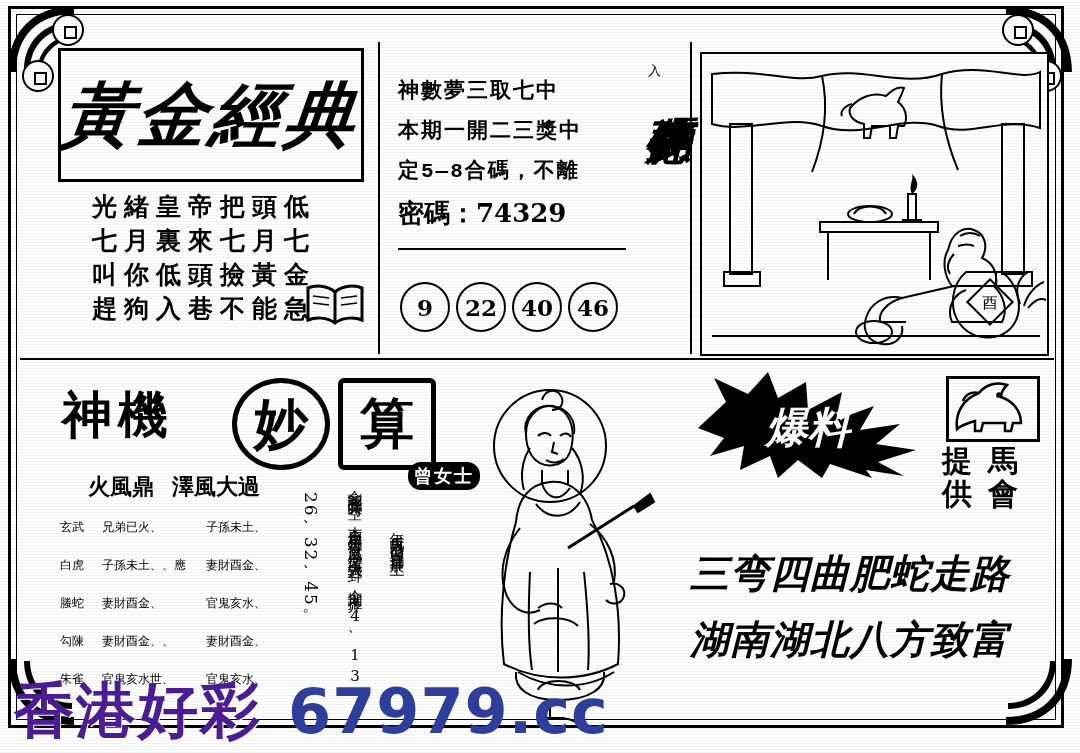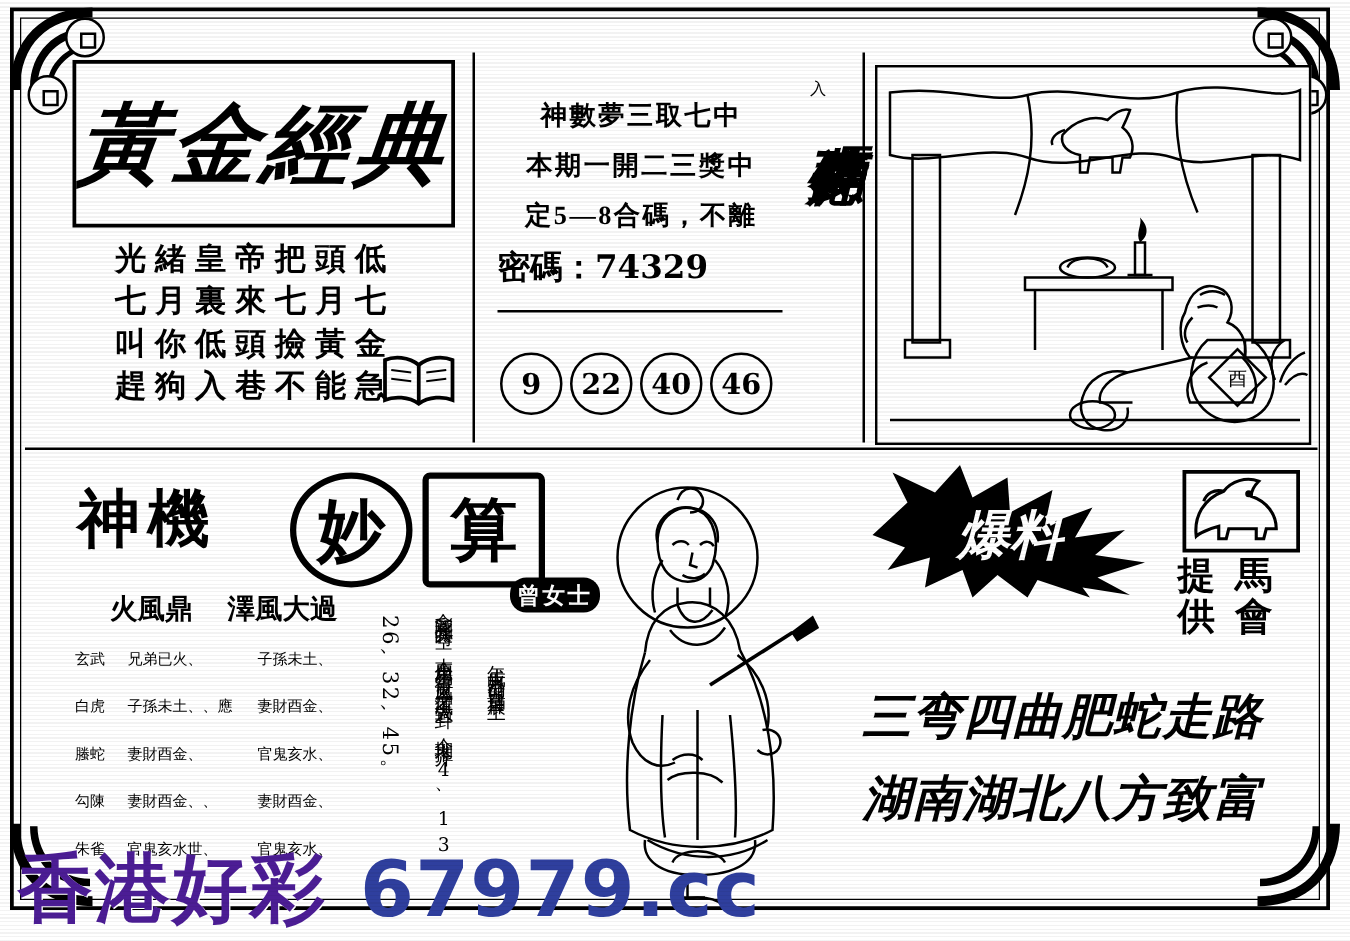--- a/index.html
+++ b/index.html
@@ -69,23 +69,23 @@
     position:absolute;left:305px;top:282px;width:60px;height:44px;
   }
 
   
   .vline{position:absolute;background:#000;width:2px;}
   .hline{position:absolute;background:#000;height:2px;}
 
   
   .ctr-lines{
     position:absolute;left:398px;top:72px;width:230px;
-    font-family:Liberation Serif, serif;
+    font-family:Liberation Mono, monospace;
     font-size:21px;line-height:40px;letter-spacing:2px;
-    font-weight:bold;text-align:center;white-space:nowrap;
+    font-weight:bold;white-space:nowrap;
   }
   .code-row{
     position:absolute;left:398px;top:196px;width:230px;
     font-family:"DejaVu Serif","Liberation Serif",serif;
     font-size:26px;font-weight:bold;text-align:left;white-space:nowrap;
   }
   .sep-line{
     position:absolute;left:398px;top:248px;width:228px;height:2px;background:#000;
   }
   .balls{
@@ -136,21 +136,21 @@
   .ms-ch.sq{border-radius:6px;}
   .lady-tag{
     position:absolute;left:408px;top:462px;
     background:#000;color:#fff;font-size:18px;font-weight:bold;
     padding:2px 6px;letter-spacing:2px;
     font-family:"DejaVu Serif","Liberation Serif",serif;
     border-radius:13px;
   }
   .hexnames{
     position:absolute;left:88px;top:472px;width:215px;
-    display:flex;gap:28px;
+    display:flex;gap:18px;
     font-family:"DejaVu Serif","Liberation Serif",serif;
     font-size:22px;font-weight:bold;white-space:nowrap;
   }
   .hex-tbl{
     position:absolute;left:60px;top:508px;width:248px;
     font-family:"DejaVu Serif","Liberation Serif",serif;
     font-size:12px;line-height:38px;
   }
   .hex-tbl .row{display:flex;}
   .hex-tbl .c0{width:42px;font-weight:normal;}

